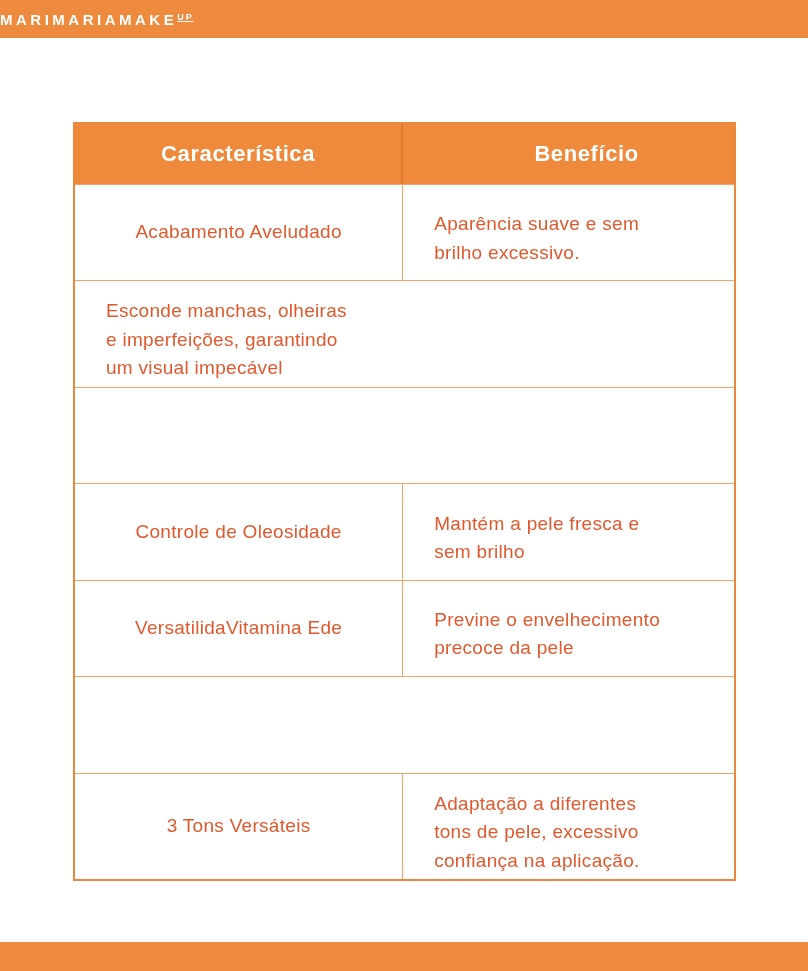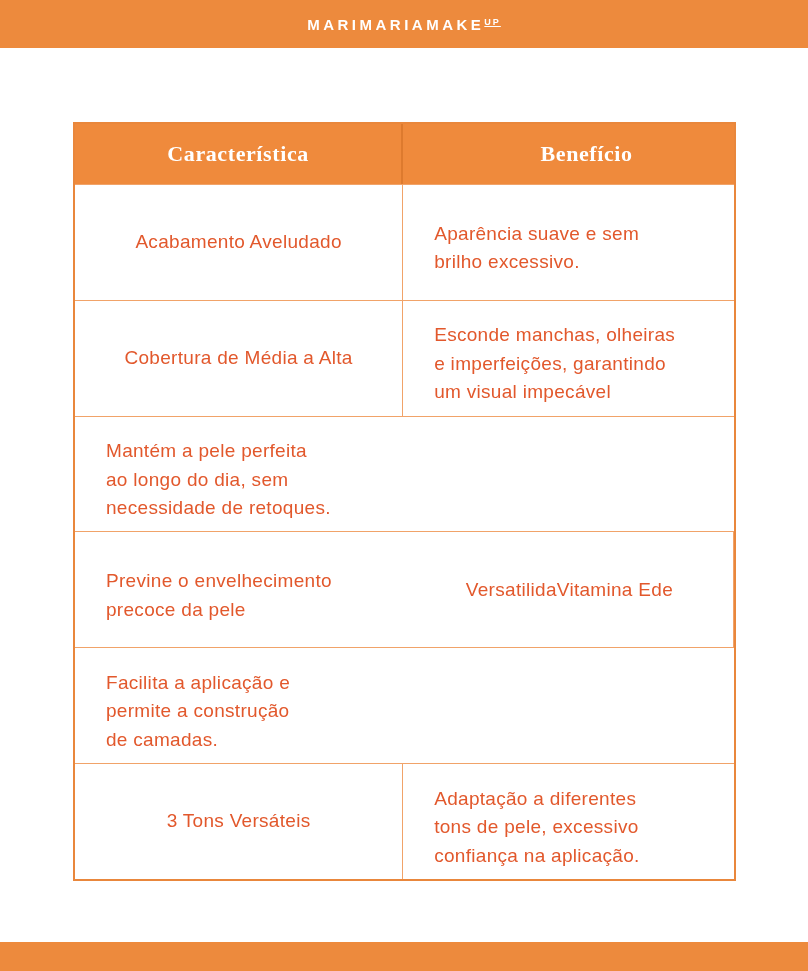--- a/index.html
+++ b/index.html
@@ -8,21 +8,21 @@
     background: #ffffff;
     font-family: "Liberation Sans", "DejaVu Sans", sans-serif;
     overflow: hidden;
     position: relative;
   }
   
   .brand-bar {
     position: absolute; left: 0; width: 808px;
     background: #ED8A3D;
   }
-  .brand-bar.top { top: 0; height: 48px; display: flex; align-items: center; justify-content: center; }
+  .brand-bar.top { top: 0; height: 38px; display: flex; align-items: center; justify-content: flex-start; }
   .brand-bar.bottom { bottom: 0; height: 29px; }
   .logo {
     color: #ffffff;
     font-weight: bold;
     font-size: 15px;
     letter-spacing: 3.5px;
     white-space: nowrap;
     line-height: 1;
   }
   .logo .sup {
@@ -46,21 +46,20 @@
     height: 60px;
     display: flex;
     background: #EF8A3C;
   }
   .thead .hcell {
     display: flex; align-items: center; justify-content: center;
     color: #ffffff;
     font-weight: bold;
     font-size: 22px;
     letter-spacing: 0.6px;
-    font-family: Liberation Serif, serif;
   }
   .thead .hcell:first-child {
     width: 49.8%;
     border-right: 2px solid #DD7A2E;
   }
   .thead .hcell:last-child { flex: 1; padding-left: 36px; }
   .trow {
     flex: 1;
     display: flex;
     border-top: 1.5px solid #F1A369;
@@ -102,43 +101,41 @@
     <div class="hcell">Benefício</div>
   </div>
 
   <div class="trow">
     <div class="cell feature">Acabamento Aveludado</div>
     <div class="cell benefit">Aparência suave e sem
 brilho excessivo.</div>
   </div>
 
   <div class="trow">
-    <div class="cell feature">Cobertura de Média a Alta</div>
     <div class="cell benefit">Esconde manchas, olheiras
 e imperfeições, garantindo
 um visual impecável</div>
   </div>
 
   <div class="trow">
-    <div class="cell benefit">Mantém a pele perfeita
-ao longo do dia, sem
-necessidade de retoques.</div>
-  </div>
-
-
-  <div class="trow">
-    <div class="cell benefit">Previne o envelhecimento
-precoce da pele</div>
-    <div class="cell feature">VersatilidaVitamina Ede</div>
   </div>
 
   <div class="trow">
-    <div class="cell benefit">Facilita a aplicação e
-permite a construção
-de camadas.</div>
+    <div class="cell feature">Controle de Oleosidade</div>
+    <div class="cell benefit">Mantém a pele fresca e
+sem brilho</div>
+  </div>
+
+  <div class="trow">
+    <div class="cell feature">VersatilidaVitamina Ede</div>
+    <div class="cell benefit">Previne o envelhecimento
+precoce da pele</div>
+  </div>
+
+  <div class="trow">
   </div>
 
   <div class="trow">
     <div class="cell feature">3 Tons Versáteis</div>
     <div class="cell benefit">Adaptação a diferentes
 tons de pele, excessivo
 confiança na aplicação.</div>
   </div>
 
 </div>

